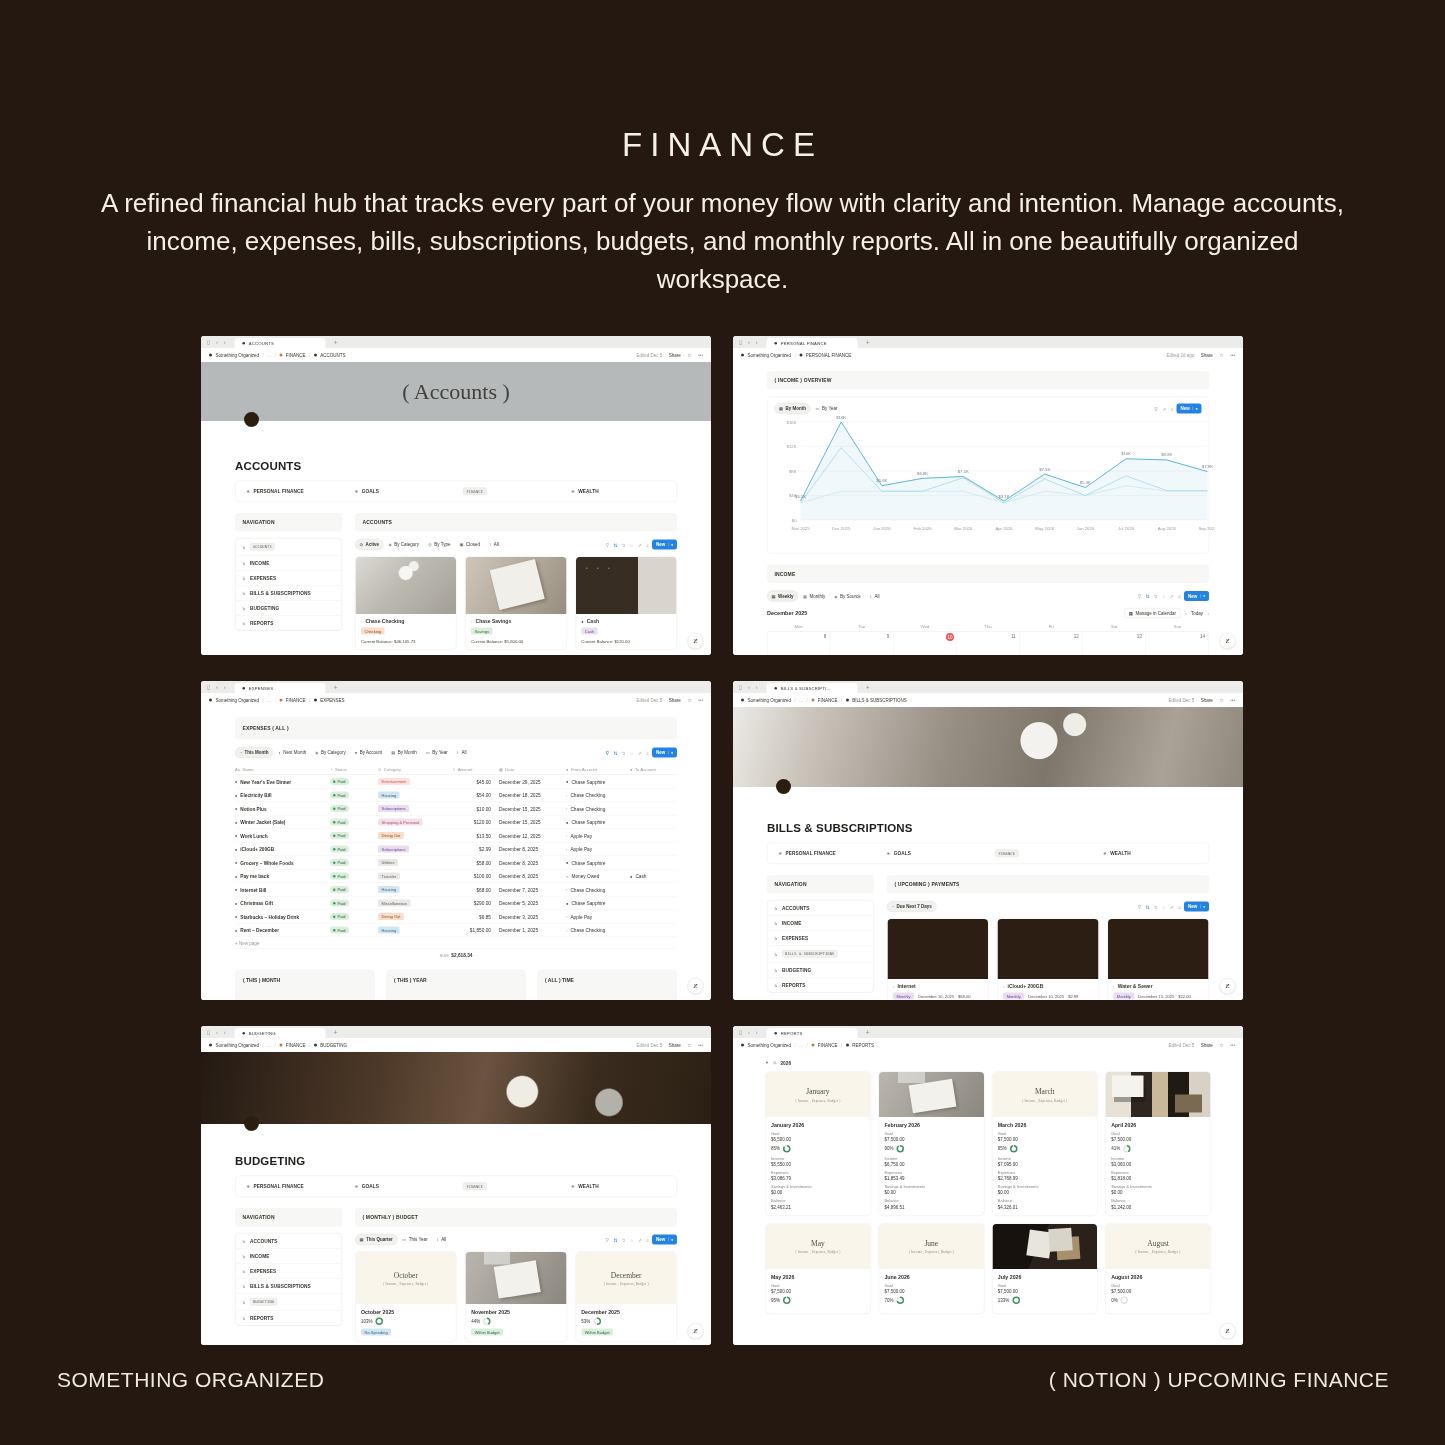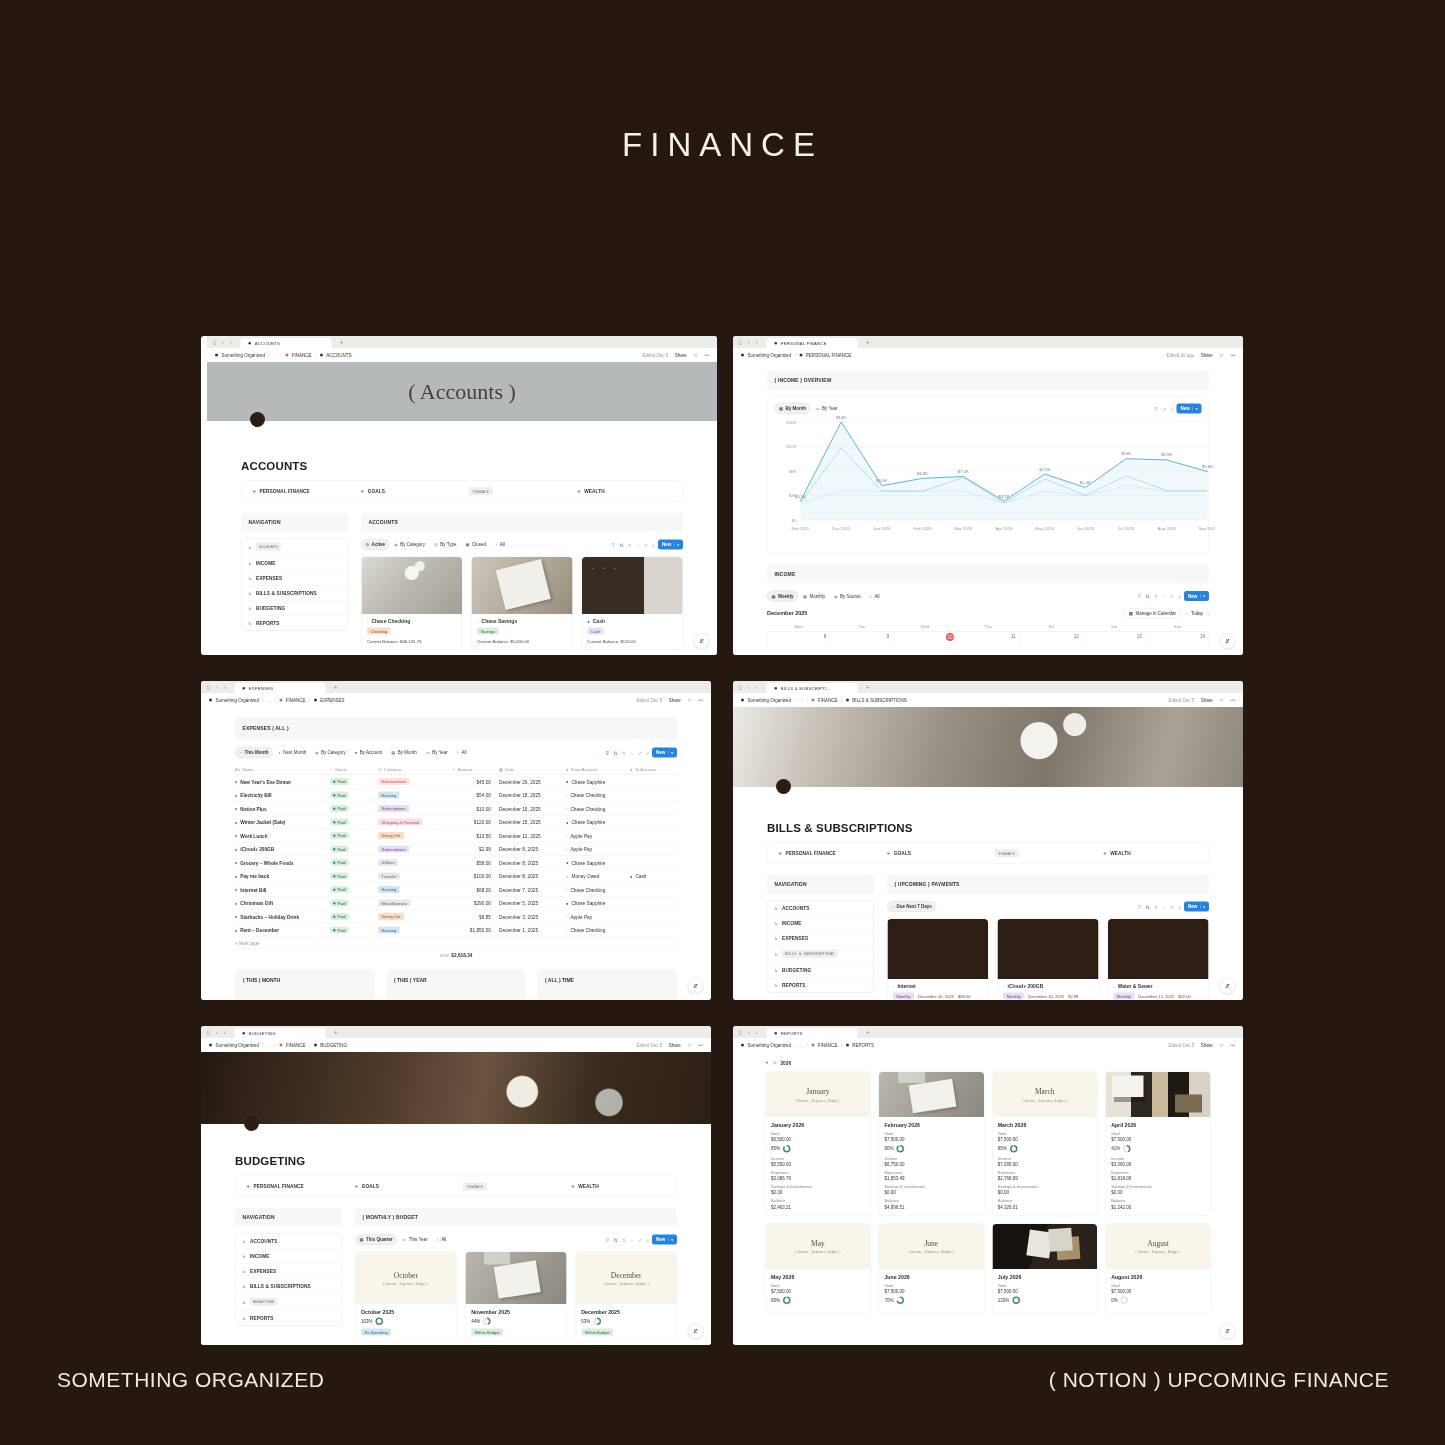--- a/index.html
+++ b/index.html
@@ -178,22 +178,23 @@
   .badge{position:absolute;right:15px;bottom:12px;width:30px;height:30px;border-radius:50%;background:#fff;
       border:1px solid #e3e2df;box-shadow:0 1px 3px rgba(0,0,0,.12);display:flex;align-items:center;
       justify-content:center;font-family:"Liberation Serif",serif;font-style:italic;font-size:14px;color:#2c2c28;}
 </style>
 </head>
 <body>
 
 <div class="stage">
 
   <div class="hero-title">FINANCE</div>
-
-  <div class="win" style="left:201px;top:336px;padding-left:6px;">
+  <div class="hero-desc">A refined financial hub that tracks every part of your money flow with clarity and intention. Manage accounts, income, expenses, bills, subscriptions, budgets, and monthly reports. All in one beautifully organized workspace.</div>
+
+  <div class="win" style="left:201px;top:336px;">
    <div class="win-inner">
     <div class="chrome">
       <div class="winctl">
             <span>▯</span>
             <span>‹</span>
             <span>›</span>
           </div>
       <div class="tab">
             <span class="tdot"></span>
             <span>ACCOUNTS</span>

